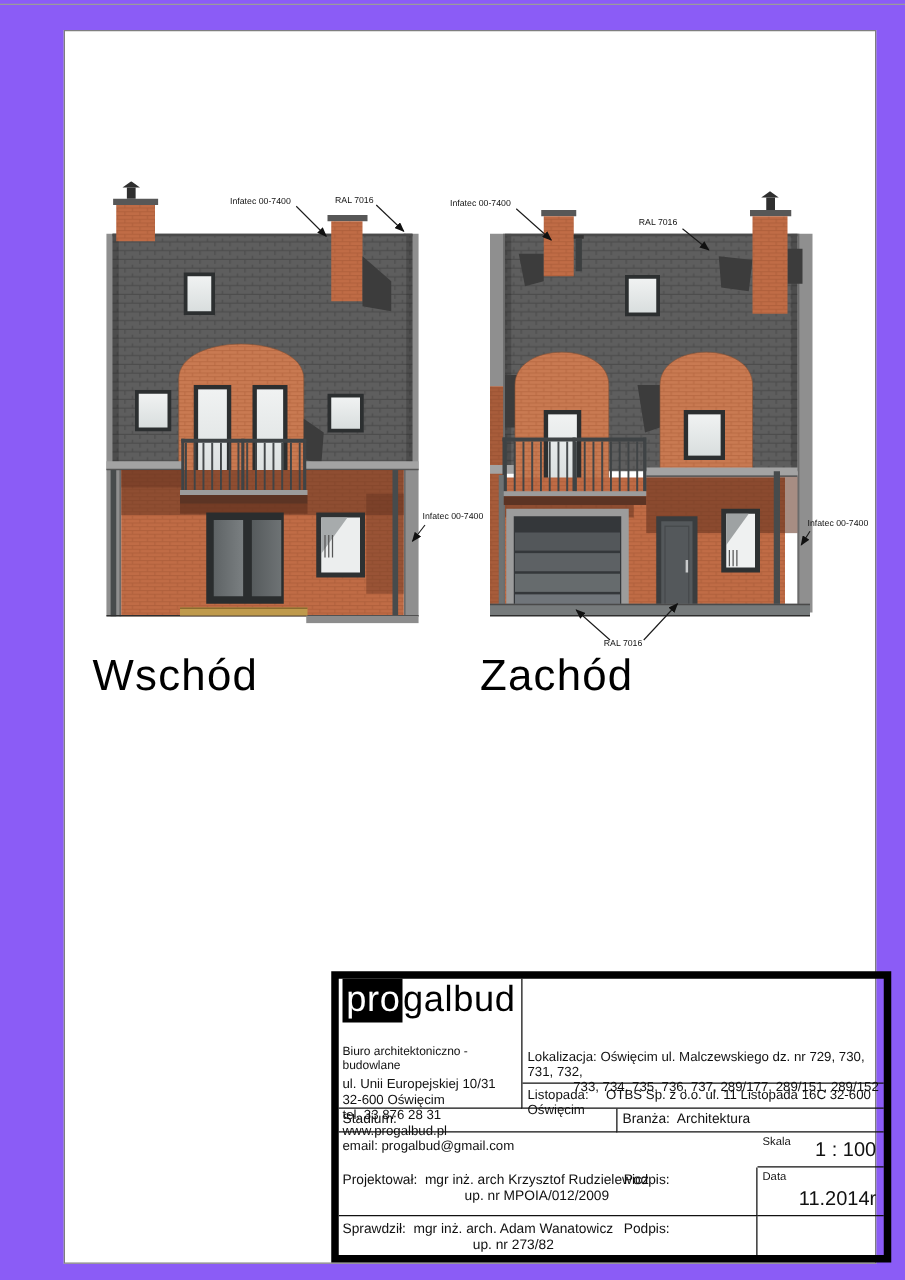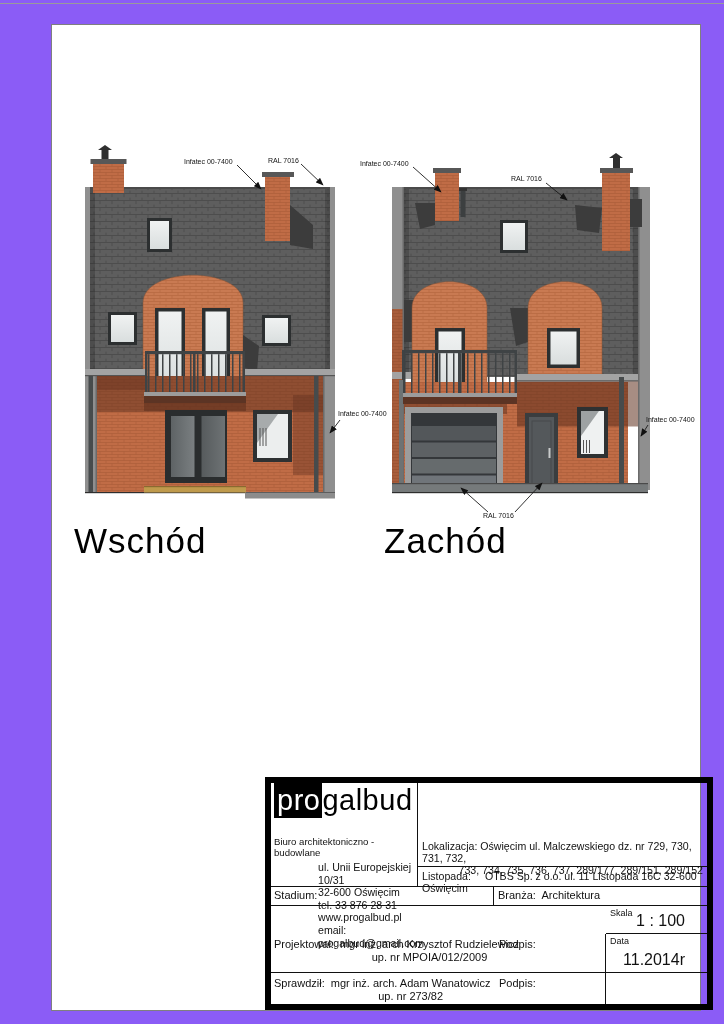--- a/index.html
+++ b/index.html
@@ -17,36 +17,36 @@
   
   .ann{font-size:7px;line-height:8px;white-space:nowrap;color:#111;}
   
   #tblock{left:265px;top:777px;width:436px;height:221px;border:6px solid #000000;font-size:11px;}
   .cell{position:absolute;box-sizing:border-box;border-color:#111;border-style:solid;border-width:0;}
   .bR{border-right-width:1px;} .bB{border-bottom-width:1px;}
   #c-company{left:0;top:0;width:147px;height:104px;padding:2px 3px;}
   #logo{font-size:29px;line-height:31px;letter-spacing:.5px;color:#000;white-space:nowrap;}
   #logo .pro{background:#000;color:#fff;padding:1px 2px 2px 3px;}
   #c-company .sub{font-size:9.6px;margin:20px 0 3px 0;}
-  #c-company .addr{font-size:10.6px;line-height:12.6px;margin-left:44px;}
+  #c-company .addr{font-size:10.6px;line-height:12.6px;}
   #c-title{left:147px;top:0;width:289px;height:56px;padding:2px 4px;}
   #c-title .desc{text-align:right;font-size:10.4px;line-height:11.6px;margin-top:2px;}
   #c-loc{left:147px;top:56px;width:289px;height:28px;padding:2px 4px;font-size:10.6px;line-height:11.8px;}
   #c-loc .l2{text-align:right;}
   #c-inv{left:147px;top:84px;width:289px;height:20px;padding:3px 4px;font-size:10.6px;}
   #c-stadium{left:0;top:104px;width:223px;height:19px;padding:2px 3px;}
   #c-branza{left:223px;top:104px;width:213px;height:19px;padding:2px 4px;}
   #c-elev{left:0;top:123px;width:335px;height:28px;text-align:center;font-size:18px;padding-top:5px;}
   #c-skala{left:335px;top:123px;width:101px;height:28px;}
   #c-proj{left:0;top:151px;width:335px;height:39px;padding:4px 3px;}
   #c-data{left:335px;top:151px;width:101px;height:39px;}
   #c-spr{left:0;top:190px;width:335px;height:31px;padding:4px 3px;}
   #c-nr{left:335px;top:190px;width:101px;height:31px;}
   .mini{font-size:9px;position:absolute;left:4px;top:2px;}
-  .bigval{position:absolute;right:22px;bottom:3px;font-size:16px;}
+  .bigval{position:absolute;right:6px;bottom:3px;font-size:16px;}
   .sig{position:absolute;left:228px;top:4px;}
   .person{display:flex;gap:6px;}
   .person .nm{text-align:center;line-height:12.5px;}
   .gap8{display:inline-block;width:14px;}
   
   #leaders{left:0;top:0;width:724px;height:620px;pointer-events:none;}
 </style>
 </head>
 <body>
 

